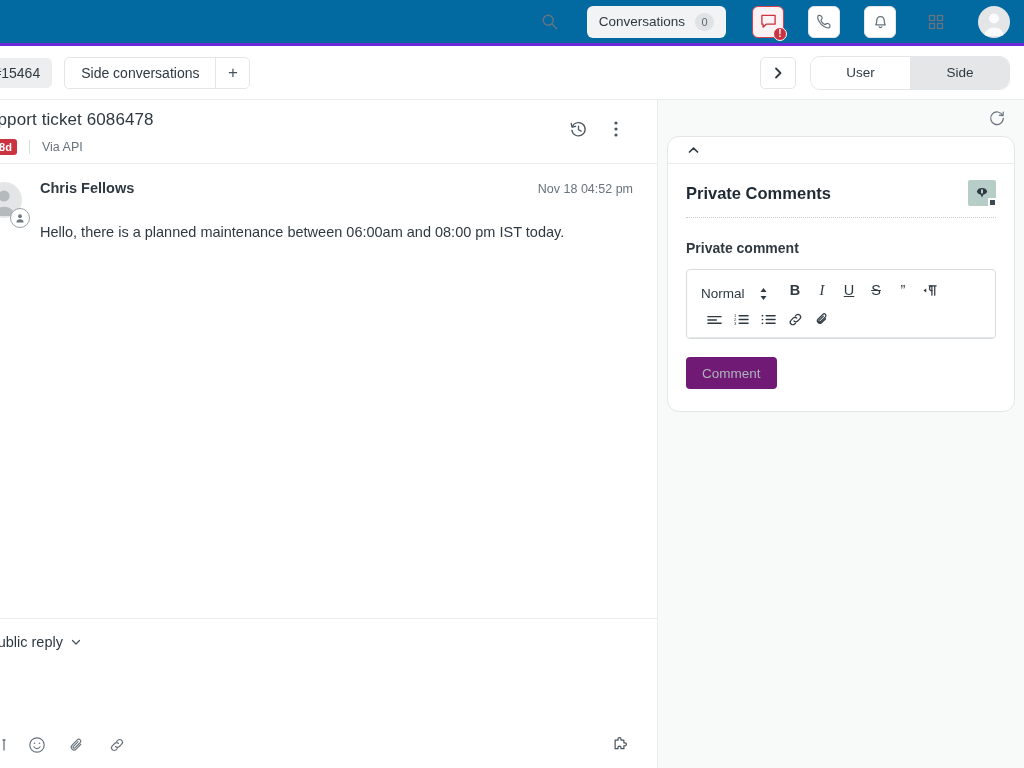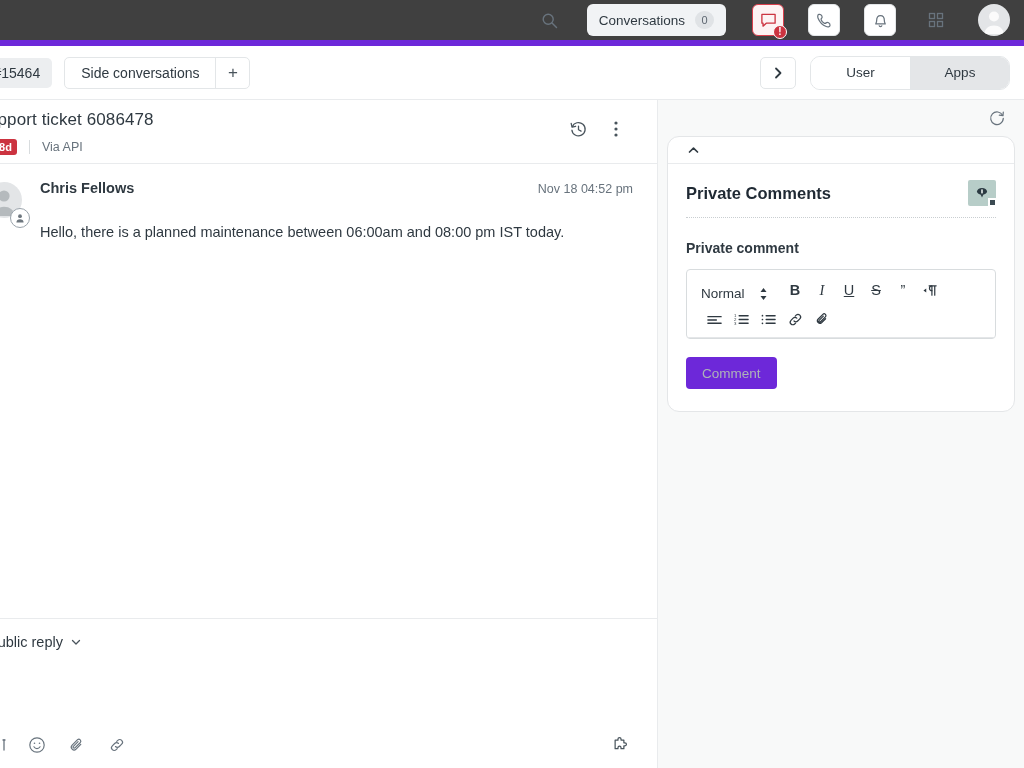--- a/index.html
+++ b/index.html
@@ -8,22 +8,22 @@
     font-family: "Liberation Sans", sans-serif;
     background: #ffffff;
     color: #2f3941;
     overflow: hidden;
   }
   .app { position: relative; width: 1024px; height: 768px; }
 
   
   .topbar {
     position: absolute; left: 0; top: 0; width: 1024px; height: 46px;
-    background: #404040;
-    border-bottom: 6px solid #6d28d9;
+    background: #0369a1;
+    border-bottom: 3px solid #6d28d9;
     display: flex; align-items: center; justify-content: flex-end;
     padding-right: 14px;
     gap: 16px;
   }
   .search-icon-btn {
     width: 30px; height: 30px; display: flex; align-items: center; justify-content: center;
     margin-right: 6px; cursor: pointer;
   }
   .conv-pill {
     display: flex; align-items: center; gap: 10px;
@@ -210,21 +210,21 @@
     width: 27px; height: 22px; display: flex; align-items: center; justify-content: center;
     font-size: 14.5px; color: #2f3941; cursor: pointer;
   }
   .tb-btn.b { font-weight: bold; }
   .tb-btn.i { font-style: italic; font-family: "Liberation Serif", serif; }
   .tb-btn.u { text-decoration: underline; }
   .tb-btn.s { text-decoration: line-through; }
   .editor-area { height: 90px; padding: 14px 16px; }
   .editor-placeholder { font-size: 14px; color: #68737d; }
   .comment-btn {
-    margin-top: 18px; background: #6d28d9; color: #adb3b8; border: none;
+    margin-top: 18px; background: #701a75; color: #adb3b8; border: none;
     border-radius: 4px; height: 32px; padding: 0 16px; font-size: 13.5px;
     font-family: "Liberation Sans", sans-serif; cursor: default;
   }
   svg { display: block; }
 </style>
 </head>
 <body>
 
 <div class="app">
 
@@ -287,21 +287,21 @@
       </div>
     </div>
     <div class="tabs-right">
       <div class="chev-btn">
         <svg width="14" height="14" viewBox="0 0 14 14" fill="none" stroke="#2f3941" stroke-width="1.8" stroke-linecap="round" stroke-linejoin="round">
           <polyline points="5,2.5 9.5,7 5,11.5"></polyline>
         </svg>
       </div>
       <div class="seg">
         <div class="seg-item">User</div>
-        <div class="seg-item selected">Apps</div>
+        <div class="seg-item selected">Side</div>
       </div>
     </div>
   </div>
 
   <div class="main-left">
     <div class="ticket-head">
       <div class="ticket-title">upport ticket 6086478</div>
       <div class="ticket-meta">
         <span class="sla-badge">78d</span>
         <span class="meta-sep"></span>

